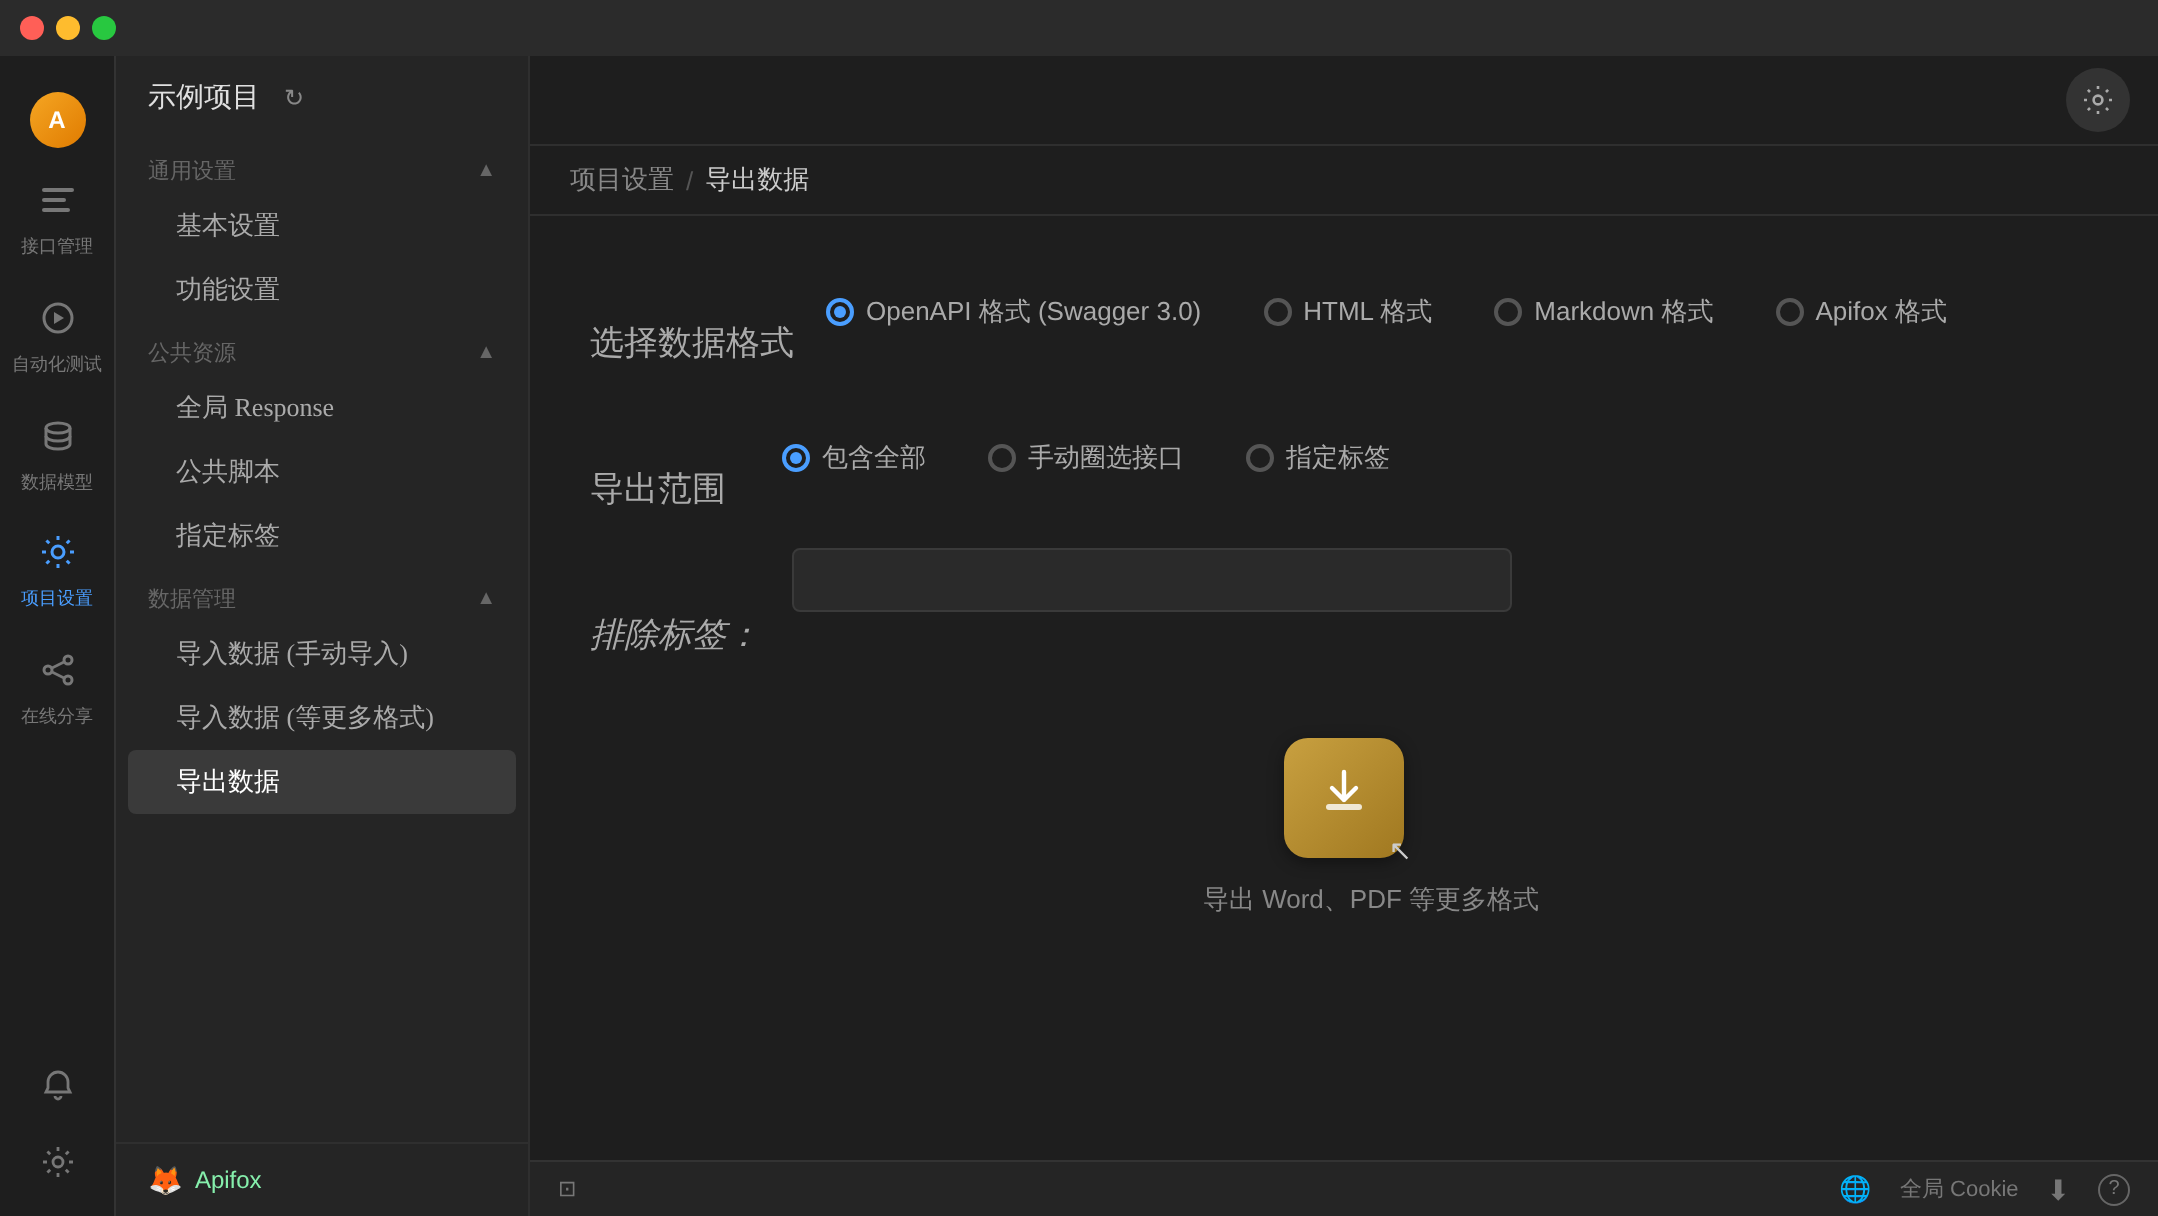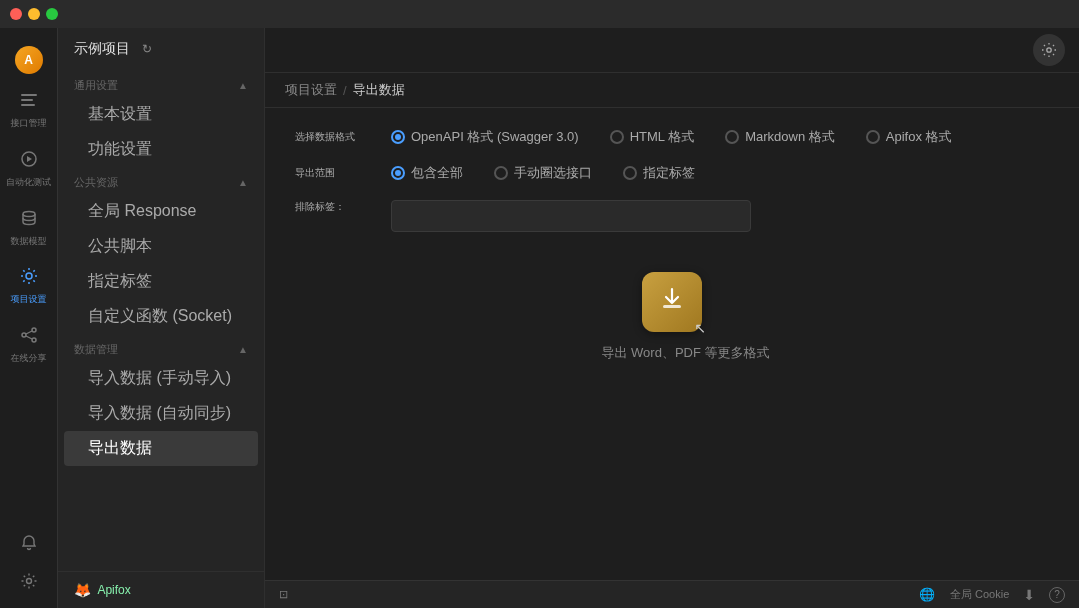--- a/index.html
+++ b/index.html
@@ -71,25 +71,26 @@
       align-items: center;
       justify-content: space-between;
     }
     .section-label .toggle-icon {
       font-size: 10px;
       color: #666;
     }
 
     .menu-item {
       padding: 7px 16px 7px 24px;
-      font-size: 16px;
+      font-size: 13px;
       color: #aaa;
       cursor: pointer;
       border-radius: 4px;
       margin: 0 6px;
+      font-family: Liberation Serif, serif;
     }
     .menu-item.active {
       background: #3a3a3a;
       color: #fff;
     }
     .sidebar-body {
       flex: 1;
       overflow-y: auto;
     }
 
@@ -167,24 +168,25 @@
     }
 
     
     .form-row {
       display: flex;
       align-items: center;
       margin-bottom: 18px;
       gap: 16px;
     }
     .form-label {
-      font-size: 10px;
+      font-size: 17px;
       color: #aaa;
       white-space: nowrap;
       min-width: 80px;
+      margin-top: 32px;
     }
 
     .radio-group {
       display: flex;
       align-items: center;
       gap: 31px;
     }
     .radio-item {
       display: flex;
       align-items: center;
@@ -405,28 +407,27 @@
       <div class="menu-item">基本设置</div>
       <div class="menu-item">功能设置</div>
 
       <div class="section-label">
         <span>公共资源</span>
         <span class="toggle-icon">▲</span>
       </div>
       <div class="menu-item">全局 Response</div>
       <div class="menu-item">公共脚本</div>
       <div class="menu-item">指定标签</div>
-      <div class="menu-item">自定义函数 (Socket)</div>
 
       <div class="section-label">
         <span>数据管理</span>
         <span class="toggle-icon">▲</span>
       </div>
       <div class="menu-item">导入数据 (手动导入)</div>
-      <div class="menu-item">导入数据 (自动同步)</div>
+      <div class="menu-item">导入数据 (等更多格式)</div>
       <div class="menu-item active">导出数据</div>
     </div>
 
     <div style="padding: 10px 16px; border-top: 1px solid #2f2f2f; display:flex; align-items:center; gap:6px;">
       <span style="font-size:14px;">🦊</span>
       <span style="font-size:12px; color:#86efac;">Apifox</span>
     </div>
   </div>
 
   <div class="content-area">
@@ -481,21 +482,21 @@
             <div class="radio-circle"></div>
             <span>手动圈选接口</span>
           </label>
           <label class="radio-item">
             <div class="radio-circle"></div>
             <span>指定标签</span>
           </label>
         </div>
       </div>
 
-      <div class="form-row" style="align-items:flex-start;">
+      <div class="form-row" style="align-items:flex-start;font-style:italic;">
         <div class="form-label">排除标签：</div>
         <div class="tag-input" contenteditable="true" style=""></div>
       </div>
 
       <div class="export-center">
         <div class="export-btn">
           <span class="export-btn-icon">
             <svg width="28" height="28" viewBox="0 0 28 28" fill="none">
               <path d="M14 4v14M8 12l6 6 6-6" stroke="#fff" stroke-width="2.2" stroke-linecap="round" stroke-linejoin="round"></path>
               <rect x="5" y="20" width="18" height="3" rx="1.5" fill="#fff" opacity="0.8"></rect>

